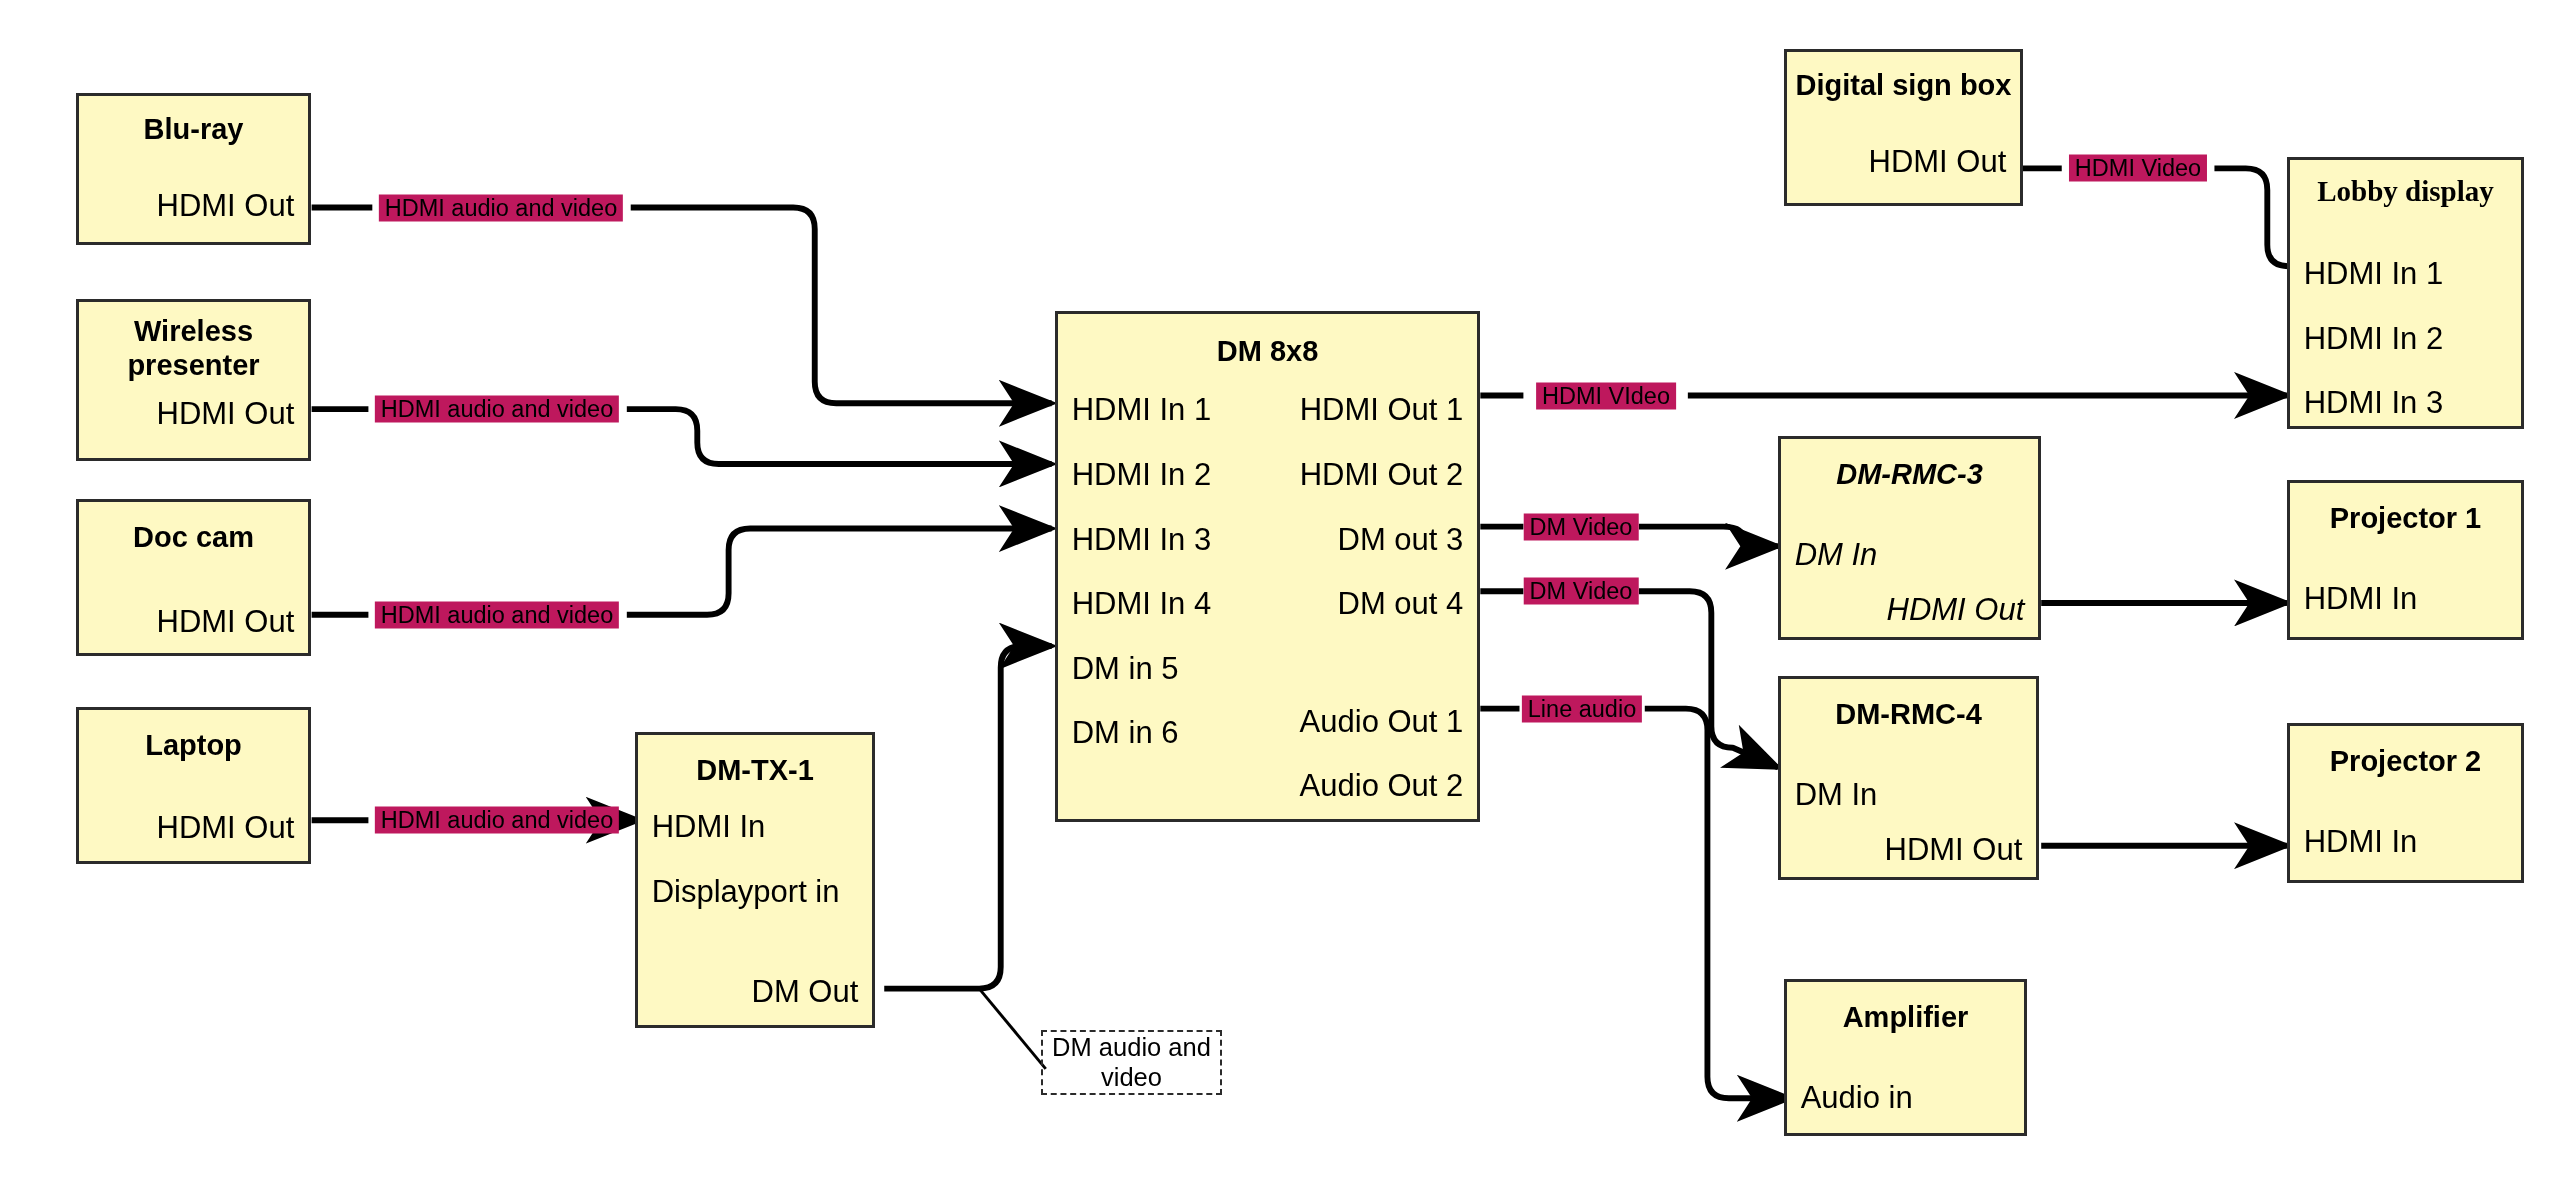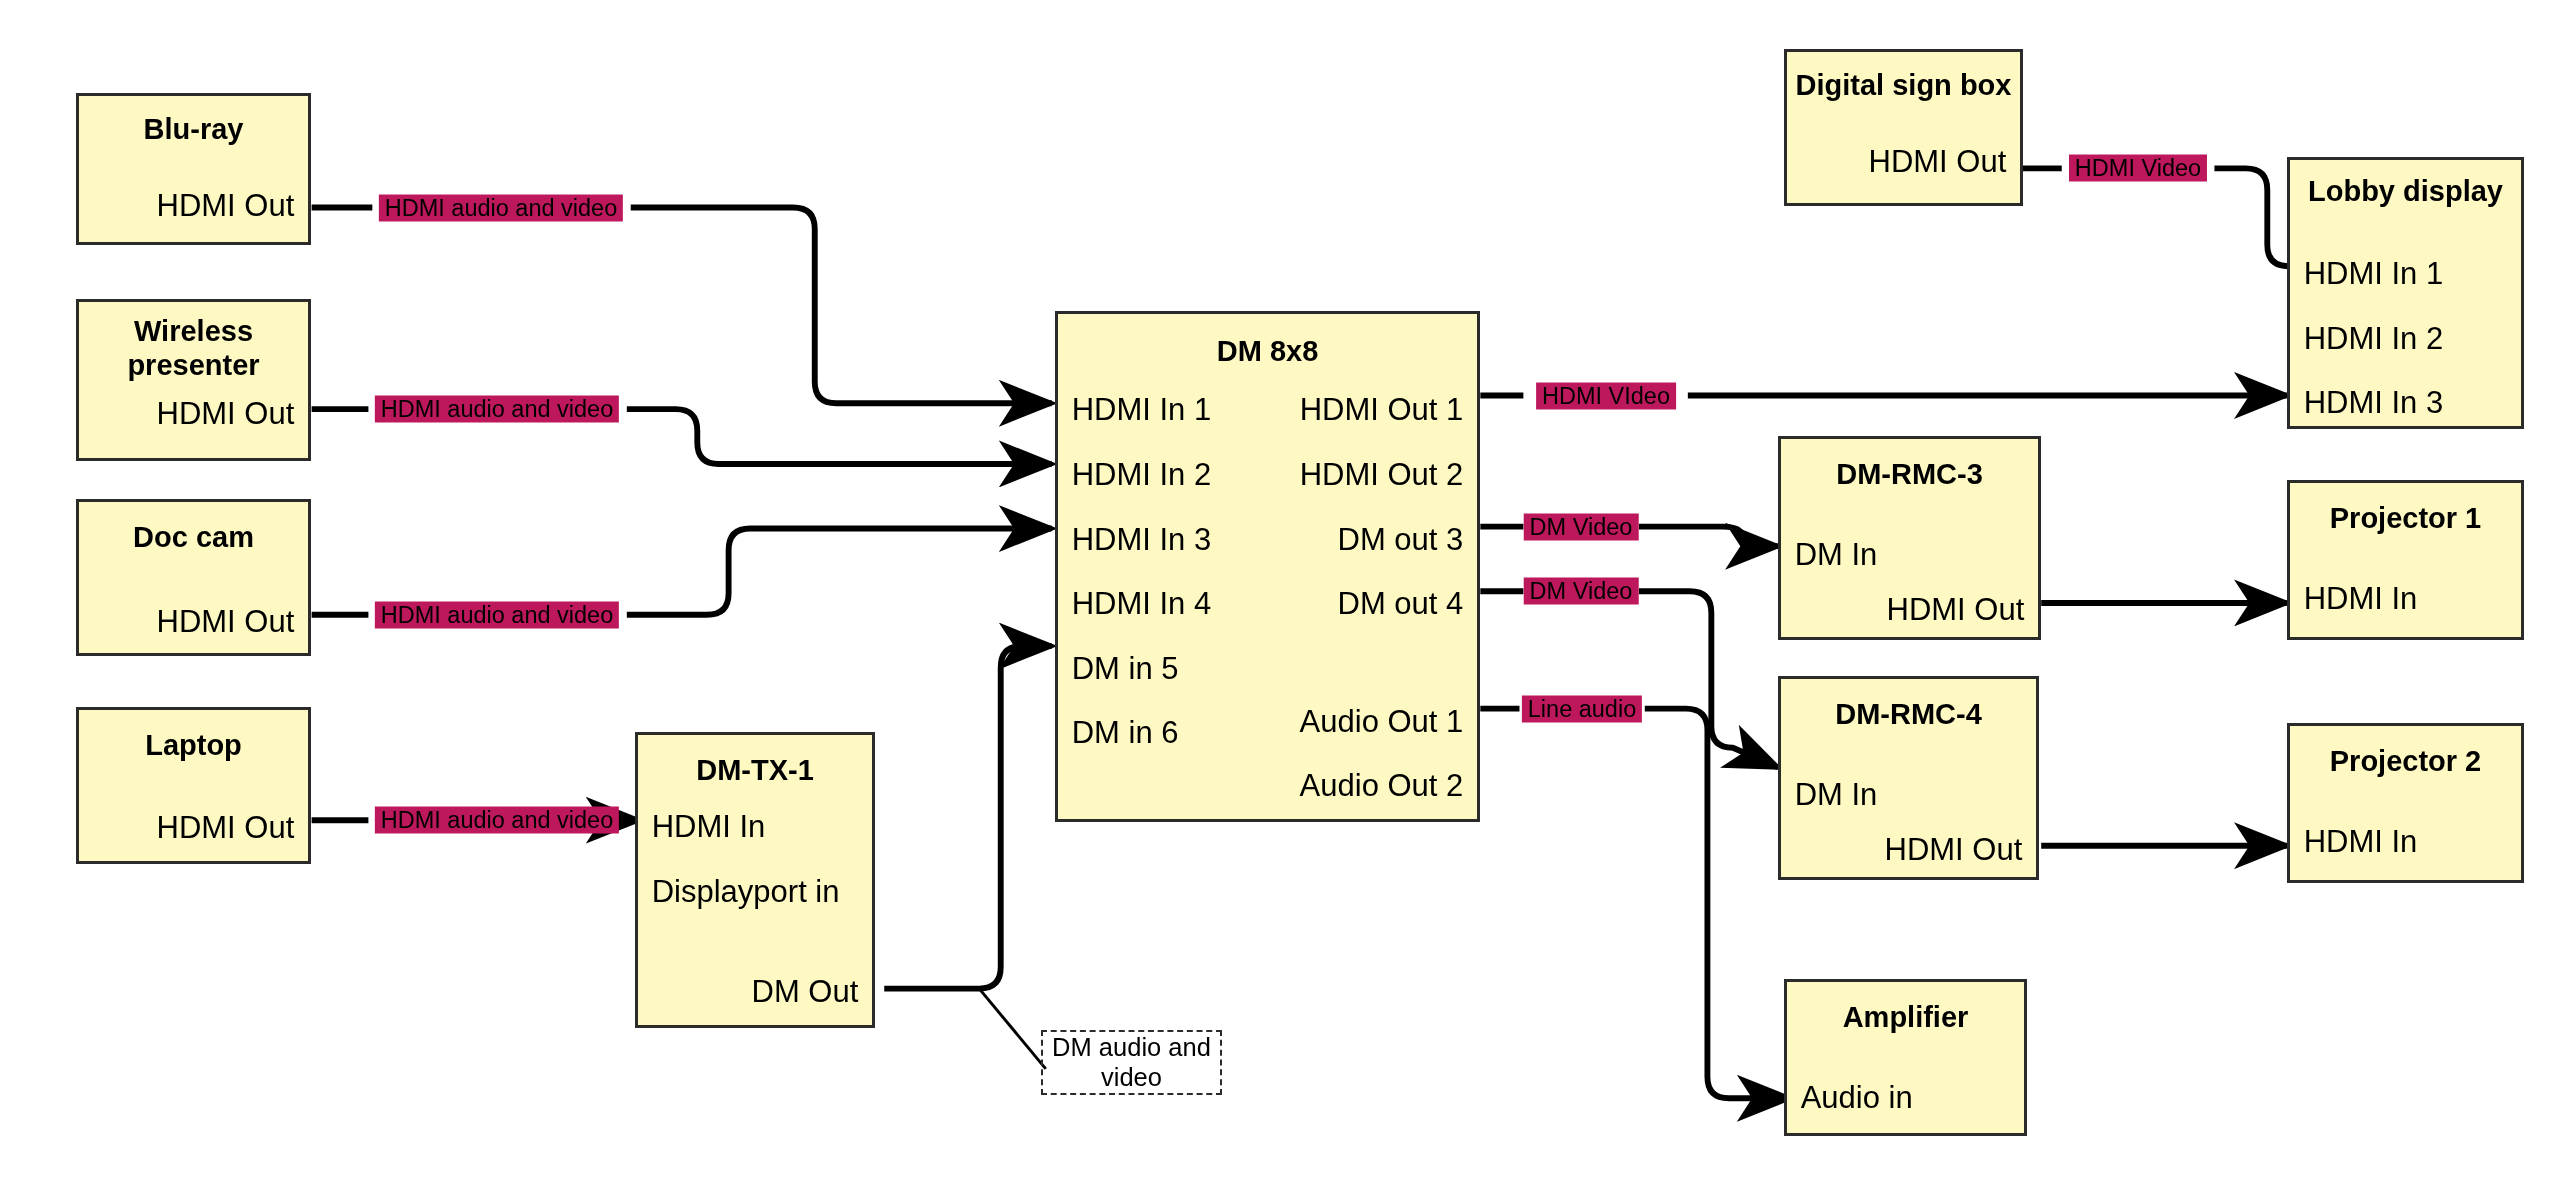--- a/index.html
+++ b/index.html
@@ -171,27 +171,27 @@
     <div class="port right" style="top:390px;">Audio Out 1</div>
     <div class="port right" style="top:454px;">Audio Out 2</div>
   </div>
 
   <div class="node" style="left:1784px; top:49px; width:239px; height:157px;">
     <div class="node-title" style="top:15.7px;">Digital sign box</div>
     <div class="port right" style="top:92px;">HDMI Out</div>
   </div>
 
   <div class="node" style="left:2287px; top:157px; width:237px; height:272px;">
-    <div class="node-title" style="top:13.7px;">Lobby display</div>
+    <div class="node-title" style="top:13.7px;font-family:Liberation Serif, serif;">Lobby display</div>
     <div class="port left" style="top:96px;">HDMI In 1</div>
     <div class="port left" style="top:161px;">HDMI In 2</div>
     <div class="port left" style="top:225px;">HDMI In 3</div>
   </div>
 
-  <div class="node" style="left:1778px; top:436px; width:263px; height:204px;">
+  <div class="node" style="left:1778px; top:436px; width:263px; height:204px;font-style:italic;">
     <div class="node-title" style="top:17.6px;">DM-RMC-3</div>
     <div class="port left" style="top:98px;">DM In</div>
     <div class="port right" style="top:153px;">HDMI Out</div>
   </div>
 
   <div class="node" style="left:1778px; top:676px; width:261px; height:204px;">
     <div class="node-title" style="top:17.6px;">DM-RMC-4</div>
     <div class="port left" style="top:98px;">DM In</div>
     <div class="port right" style="top:153px;">HDMI Out</div>
   </div>

